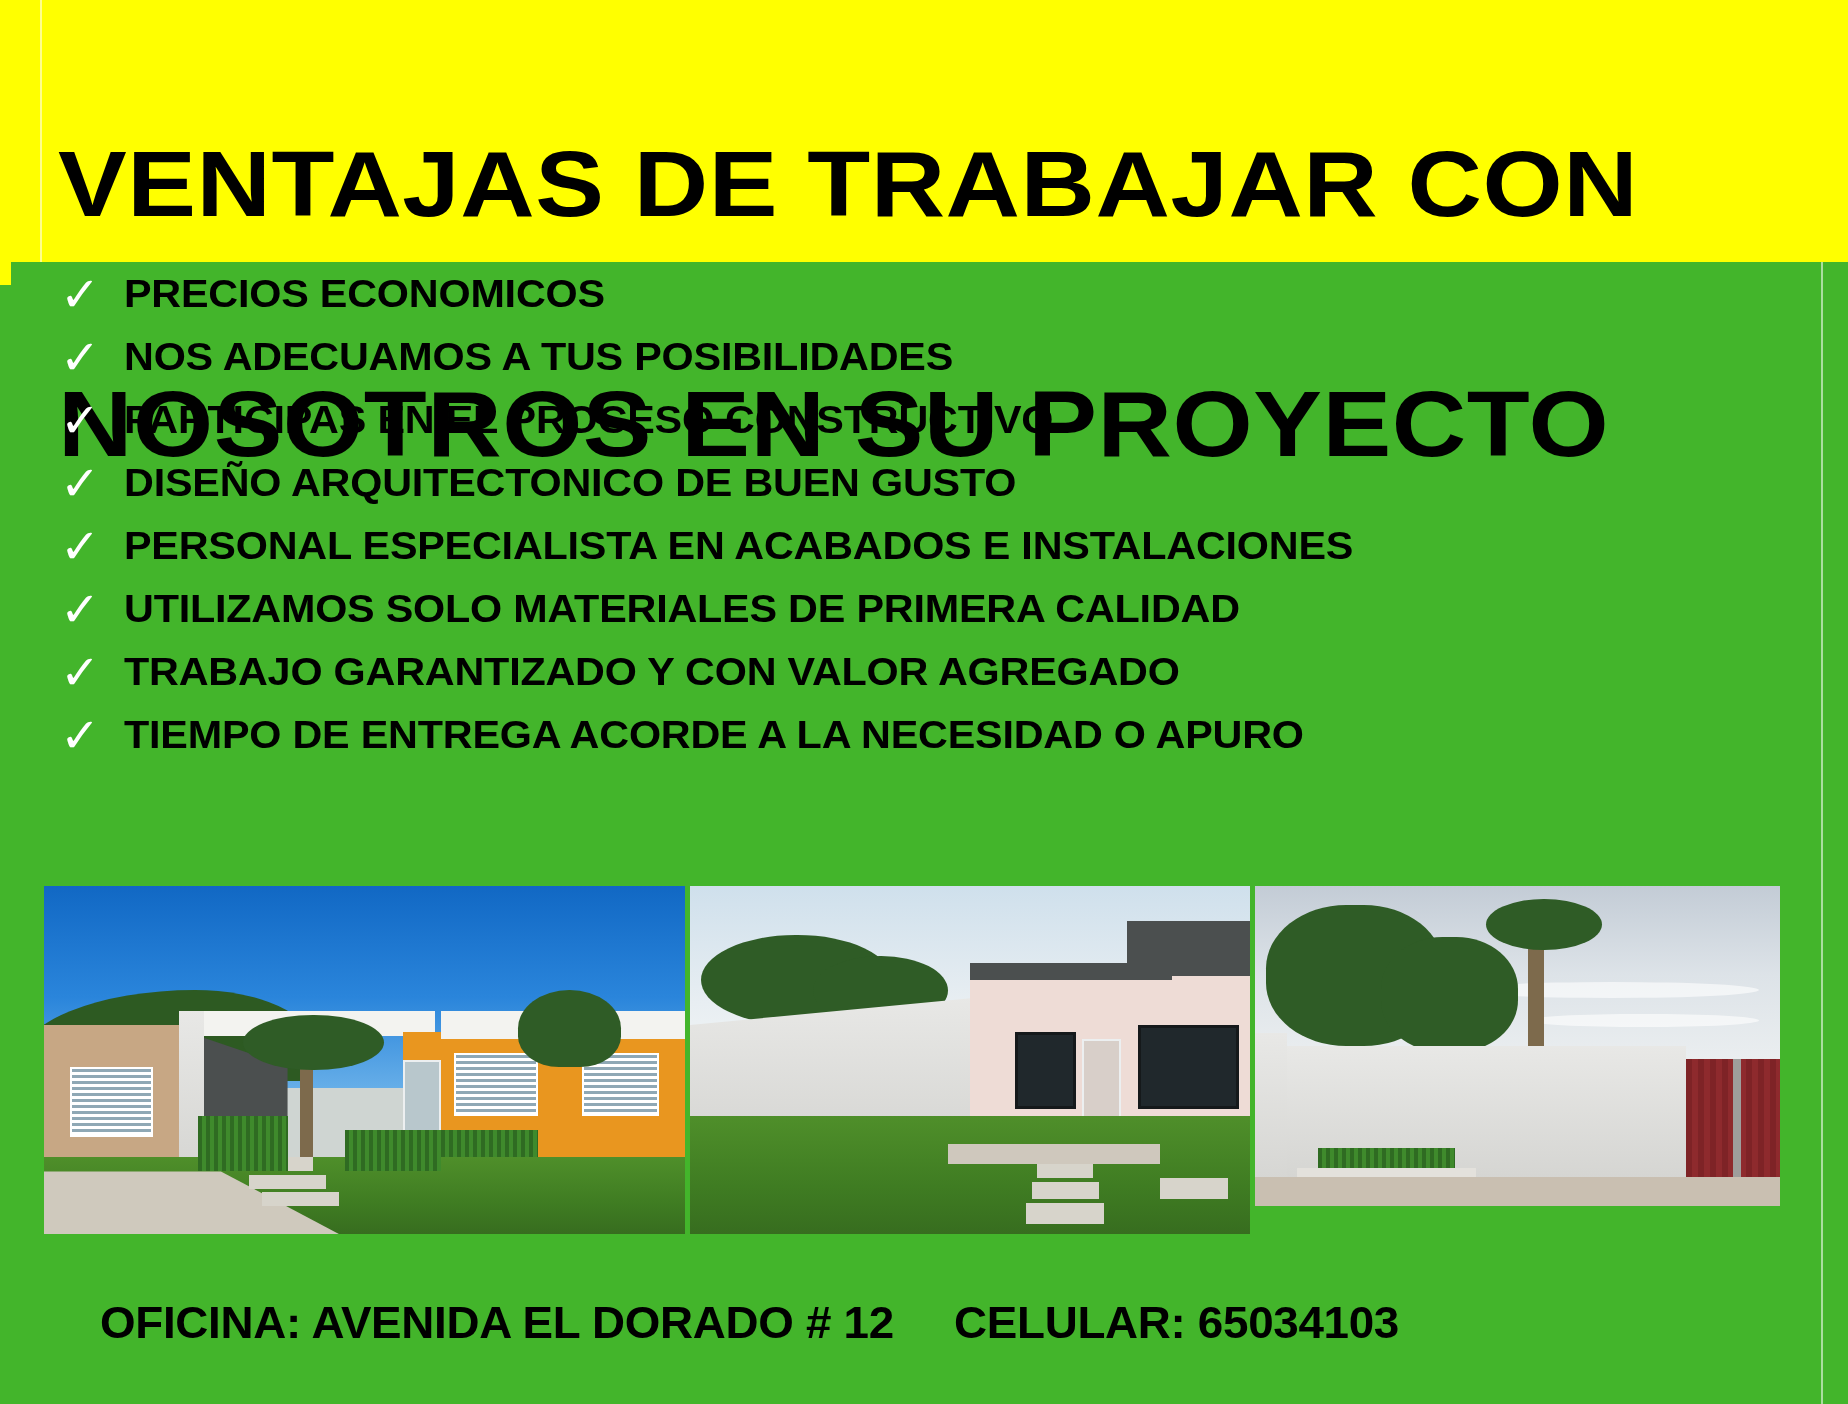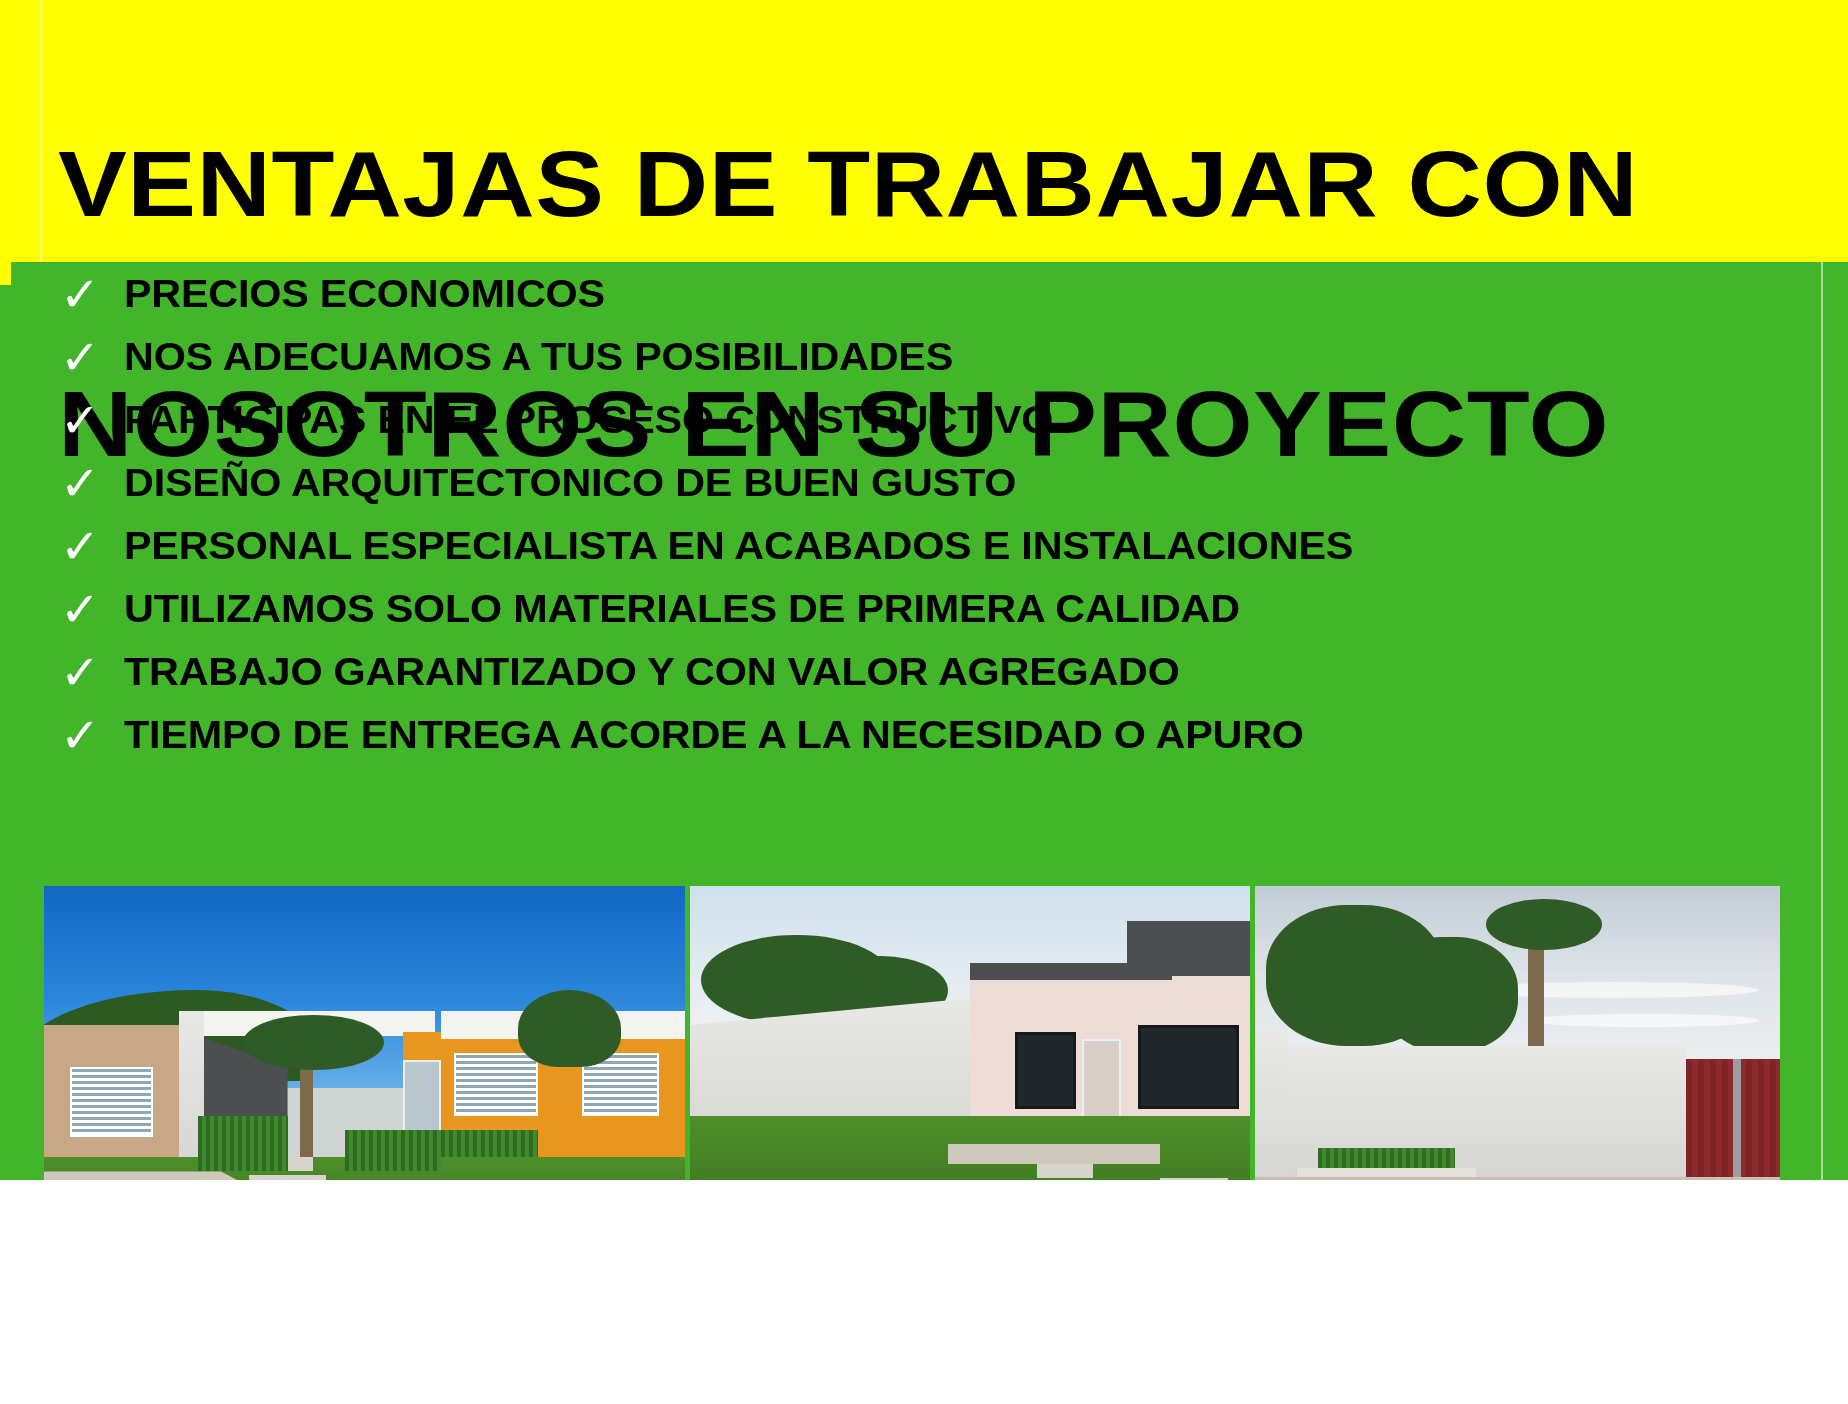--- a/index.html
+++ b/index.html
@@ -6,21 +6,21 @@
     margin: 0;
     padding: 0;
     background: #ffffff;
   }
   body {
     font-family: "Liberation Sans", sans-serif;
   }
   .poster {
     position: relative;
     width: 1848px;
-    height: 1180px;
+    height: 1404px;
     overflow: hidden;
     background: #43b52b;
   }
 
   
   .header-band {
     position: absolute;
     left: 0;
     top: 0;
     width: 1848px;
@@ -326,14 +326,21 @@
         <div class="gate-red" style="left:82%;top:54%;width:18%;height:40%;"></div>
         <div class="wall-white" style="left:91%;top:54%;width:1.5%;height:40%;background:#9e9e9c;"></div>
         <div class="plants" style="left:12%;top:82%;width:26%;height:6%;"></div>
         <div class="slab-white" style="left:8%;top:88%;width:34%;height:5%;background:#e3e1dc;"></div>
         <div class="drive" style="left:0;bottom:0;width:100%;height:9%;background:#c9bfb1;"></div>
       </div>
     </div>
 
   </div>
 
+  <div class="footer">
+    <div class="footer-line">
+      <span>OFICINA: AVENIDA EL DORADO # 12</span>
+      <span class="footer-gap"></span>
+      <span>CELULAR: 65034103</span>
+    </div>
+  </div>
 
 </div>
 
 </body></html>

